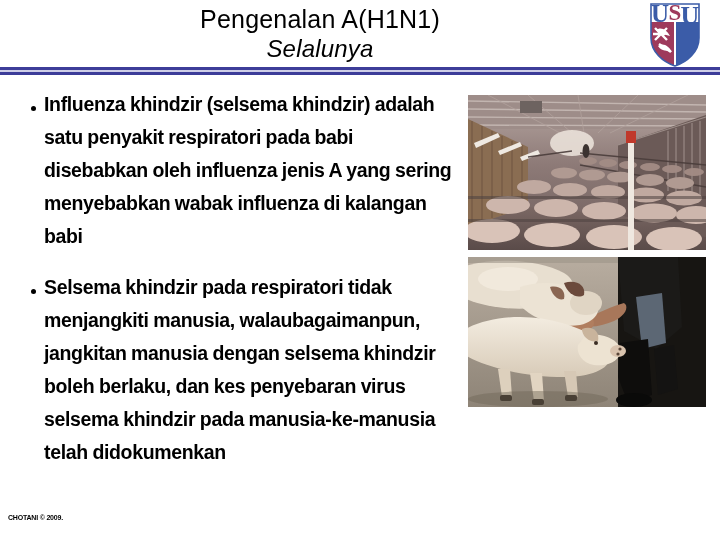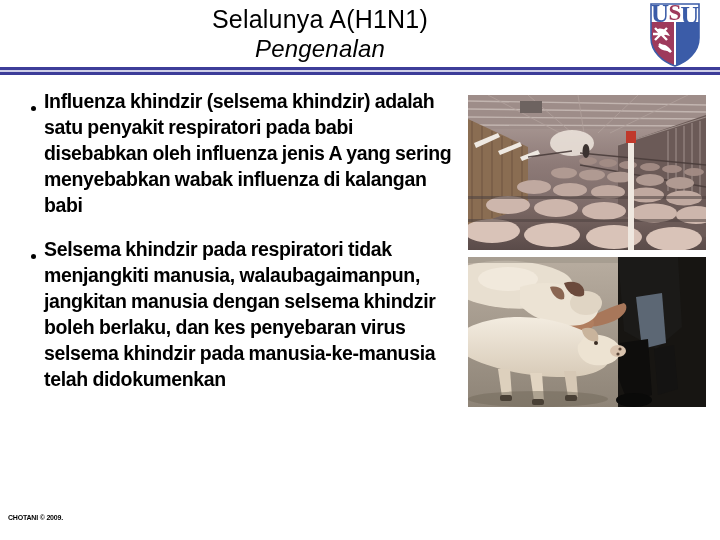--- a/index.html
+++ b/index.html
@@ -96,21 +96,21 @@
     display: inline-block;
     width: 5px;
     height: 5px;
     border-radius: 50%;
     background: #000000;
     margin-left: 9px;
   }
   .bullet-text {
     flex: 1 1 auto;
     font-size: 19.5px;
-    line-height: 26px;
+    line-height: 33px;
     font-weight: bold;
     color: #000000;
     letter-spacing: -0.35px;
     word-spacing: -0.4px;
   }
 
   
   .photo {
     position: absolute;
     overflow: hidden;
@@ -140,22 +140,22 @@
     color: #000000;
     letter-spacing: -0.2px;
   }
 </style>
 </head>
 <body>
 
 <div id="slide">
 
   <div id="title-block">
-    <div id="title-line1">Selalunya A(H1N1)</div>
-    <div id="title-line2">Pengenalan</div>
+    <div id="title-line1">Pengenalan A(H1N1)</div>
+    <div id="title-line2">Selalunya</div>
   </div>
 
   <div id="logo">
     <svg viewBox="0 0 60 68" xmlns="http://www.w3.org/2000/svg">
       <defs>
         <clipPath id="shieldClip">
           <path d="M6,4 L54,4 L54,38 C54,52 42,62 30,66 C18,62 6,52 6,38 Z"></path>
         </clipPath>
       </defs>
       <g clip-path="url(#shieldClip)">

